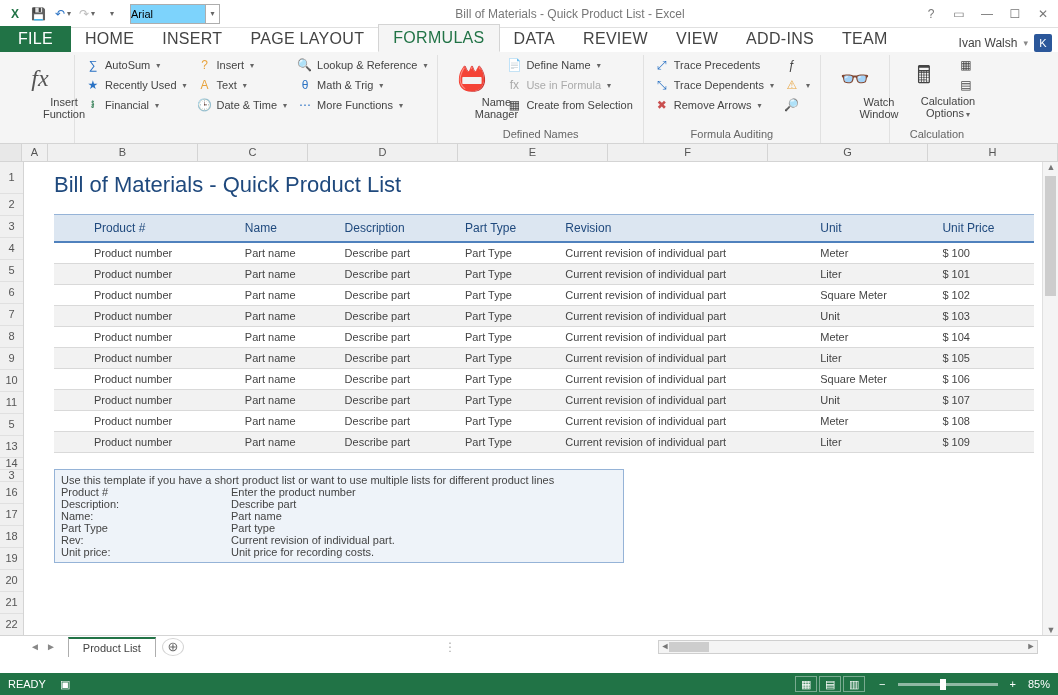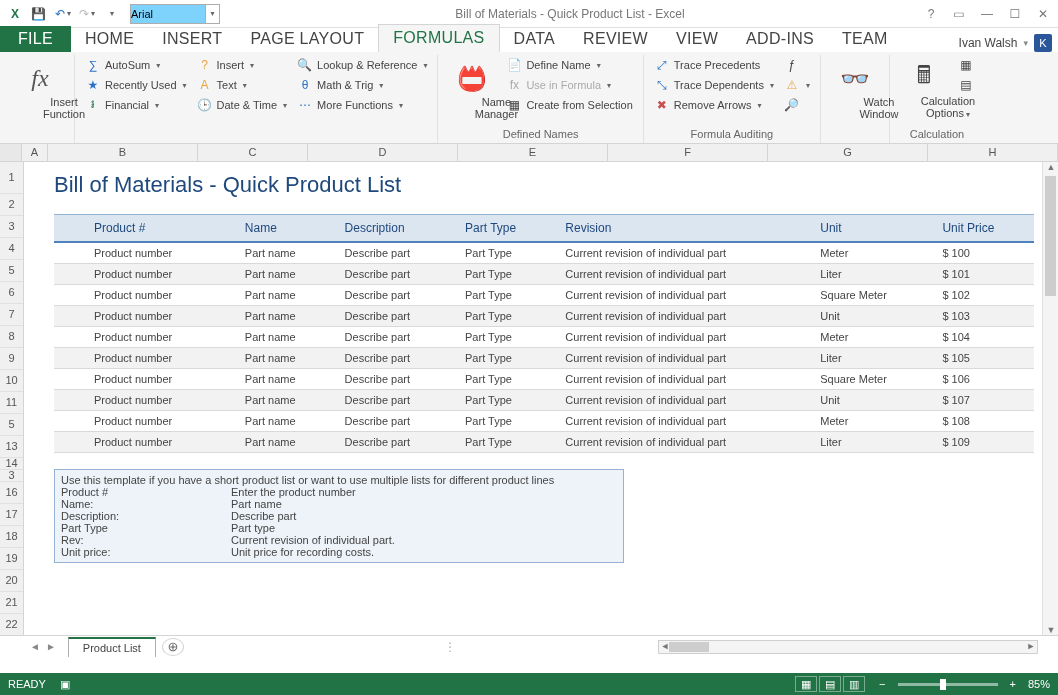--- a/index.html
+++ b/index.html
@@ -435,26 +435,26 @@
           </tbody>
       </table>
       <div class="info-box">
         <div>Use this template if you have a short product list or want to use multiple lists for different product lines</div>
         <div id="info-host">
             <div class="info-row">
               <div class="k">Product #</div>
               <div>Enter the product number</div>
             </div>
             <div class="info-row">
+              <div class="k">Description:</div>
+              <div>Describe part</div>
+            </div>
+            <div class="info-row">
               <div class="k">Name:</div>
               <div>Part name</div>
-            </div>
-            <div class="info-row">
-              <div class="k">Description:</div>
-              <div>Describe part</div>
             </div>
             <div class="info-row">
               <div class="k">Part Type</div>
               <div>Part type</div>
             </div>
             <div class="info-row">
               <div class="k">Rev:</div>
               <div>Current revision of individual part.</div>
             </div>
             <div class="info-row">

